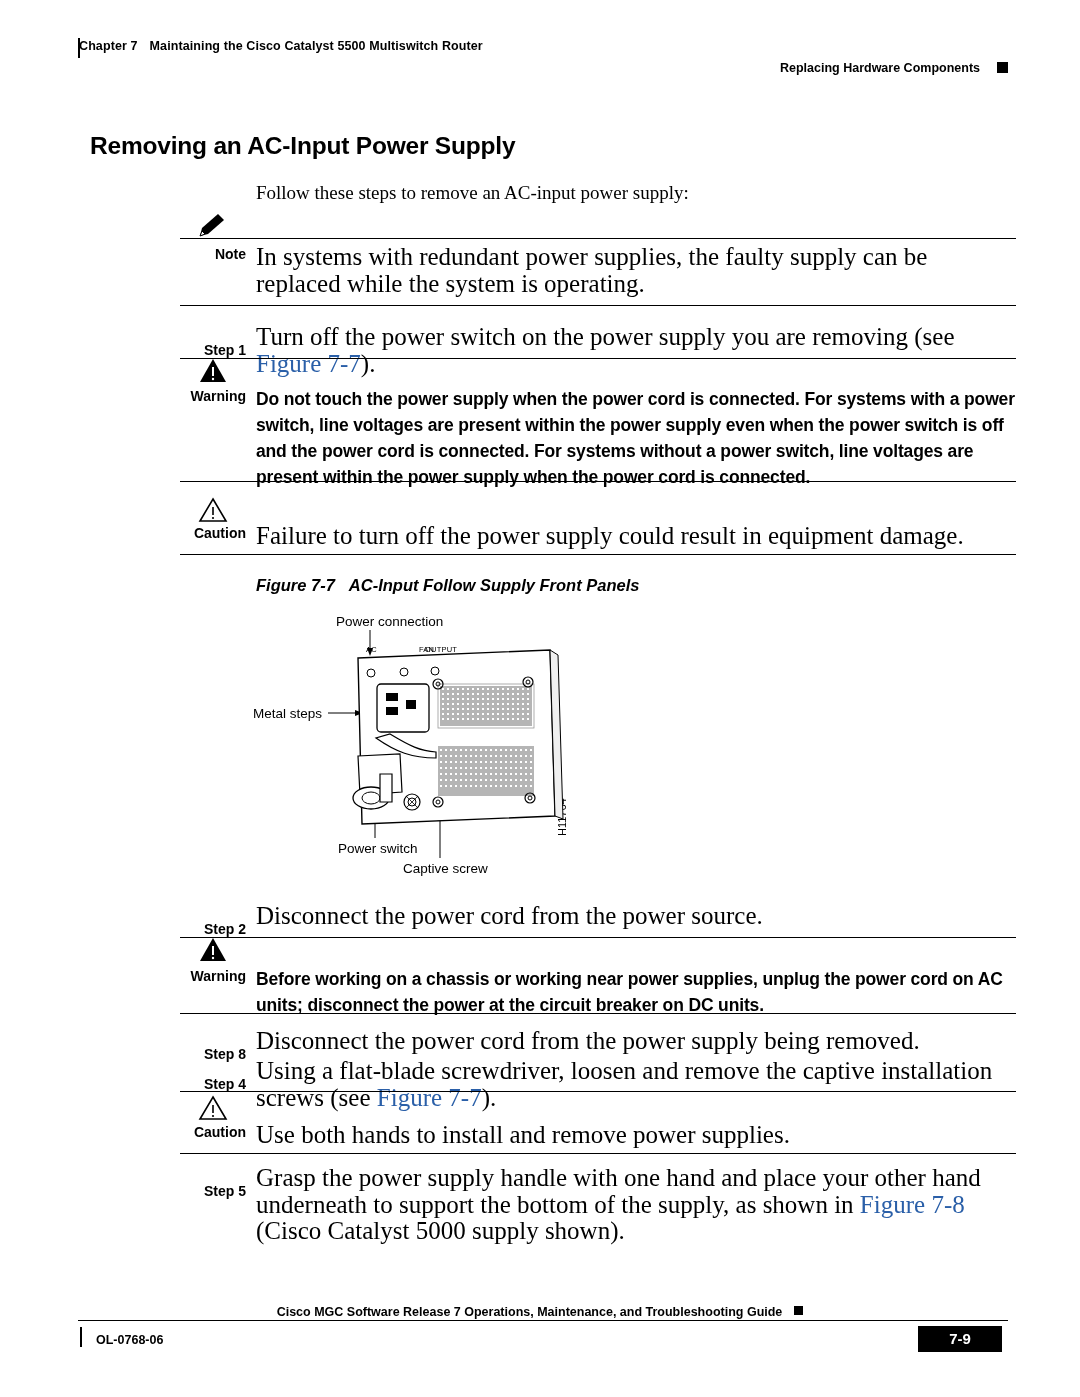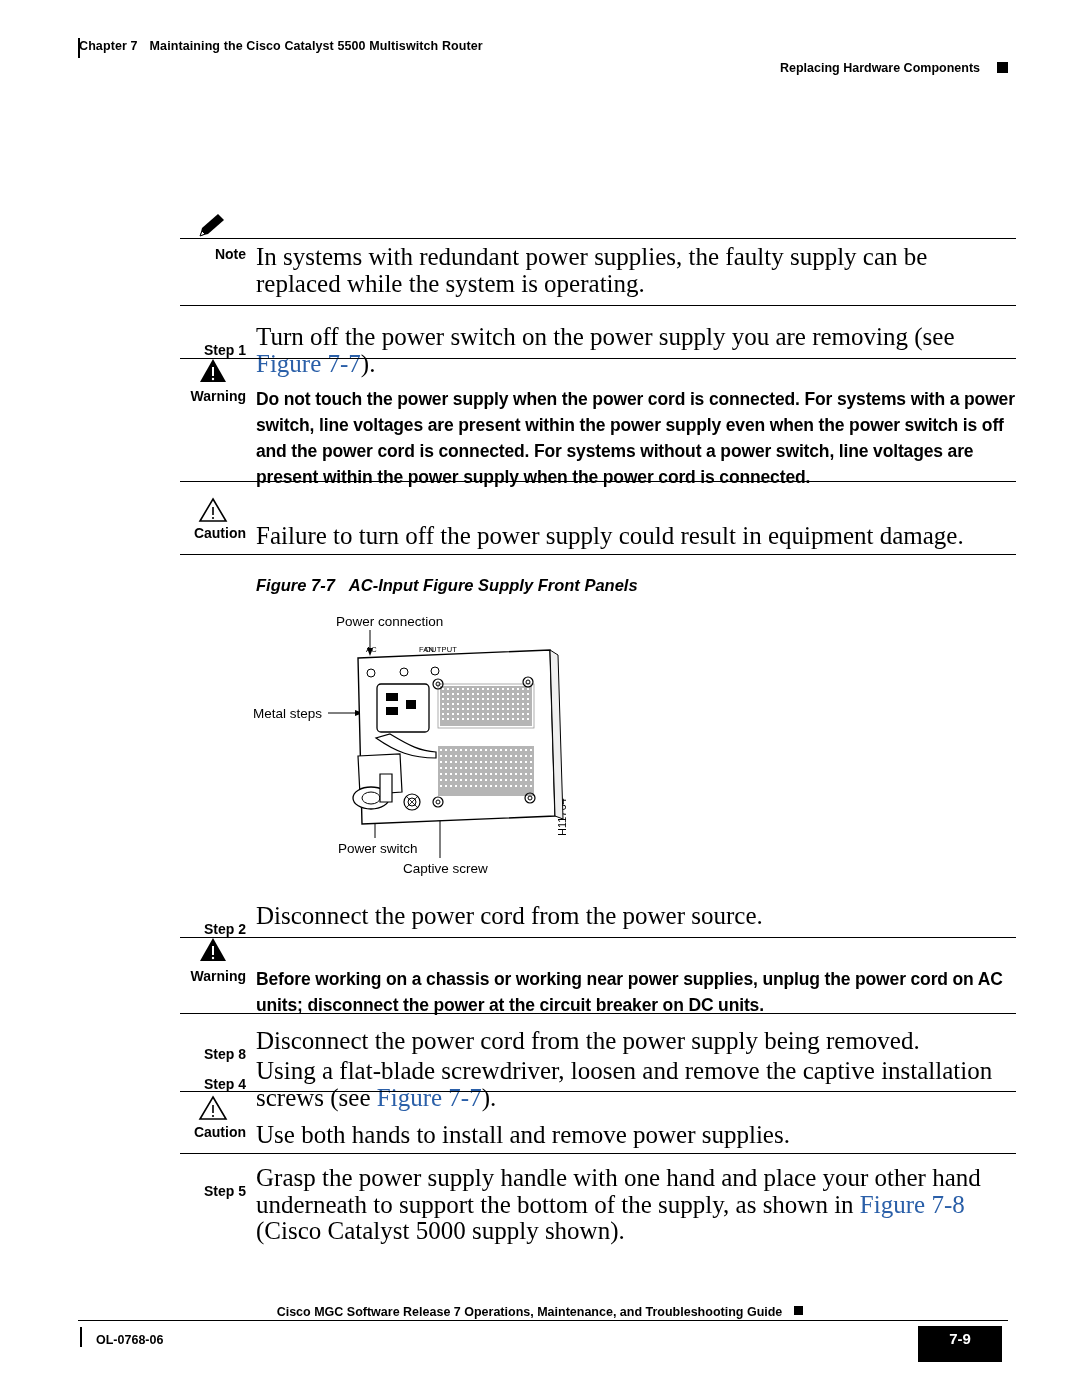--- a/index.html
+++ b/index.html
@@ -213,21 +213,21 @@
     left: 80px;
     top: 1327px;
     width: 2px; height: 20px;
     background: #000;
   }
   .footer-page {
     position: absolute;
     right: 78px;
     top: 1326px;
     width: 84px;
-    height: 36px;
+    height: 26px;
     background: #000;
     color: #fff;
     font-family: "Liberation Sans", sans-serif;
     font-weight: bold;
     font-size: 15px;
     text-align: center;
     line-height: 26px;
   }
 </style>
 </head>
@@ -237,21 +237,23 @@
 
   <div class="header">
     <div class="header-rule-left"></div>
     <div class="header-chapter">
       <span class="chapter-label">Chapter 7</span><span>Maintaining the Cisco Catalyst 5500 Multiswitch Router</span>
     </div>
     <div class="header-section">Replacing Hardware Components</div>
     <div class="header-square"></div>
   </div>
 
-
+  <div class="doc-title">Removing an AC-Input Power Supply</div>
+
+  <div class="intro">Follow these steps to remove an AC-input power supply:</div>
 
   <div class="hr" style="top:238px;"></div>
   <svg class="icon-note" style="left:196px; top:212px;" viewBox="0 0 34 30">
     <path d="M4 24 L6 16 L22 2 L28 8 L12 22 Z" fill="#000"></path>
     <path d="M4 24 L9 22 L6 19 Z" fill="#fff" stroke="#000" stroke-width="1"></path>
   </svg>
   <div class="row" style="top:246px;">
     <div class="label">Note</div>
     <div class="body">In systems with redundant power supplies, the faulty supply can be replaced while the system is operating.</div>
   </div>
@@ -279,21 +281,21 @@
     <path d="M17 13 L17 21" stroke="#000" stroke-width="1.6"></path>
     <circle cx="17" cy="24" r="1.1" fill="#000"></circle>
   </svg>
   <div class="row" style="top:525px;">
     <div class="label">Caution</div>
     <div class="body">Failure to turn off the power supply could result in equipment damage.</div>
   </div>
   <div class="hr" style="top:554px;"></div>
 
   <div class="fig-caption">
-    <span class="num">Figure 7-7</span><span>AC-Input Figure Supply Front Panels</span>
+    <span class="num">Figure 7-7</span><span>AC-Input Follow Supply Front Panels</span>
   </div>
 
   <div class="figure">
 
     <div class="fig-label" style="left:96px; top:8px;">Power connection</div>
     <div class="fig-label" style="left:13px; top:100px;">Metal steps</div>
     <div class="fig-label" style="left:98px; top:235px;">Power switch</div>
     <div class="fig-label" style="left:163px; top:255px;">Captive screw</div>
 
     <div class="fig-tiny" style="left:126px; top:39px;">AC</div>

